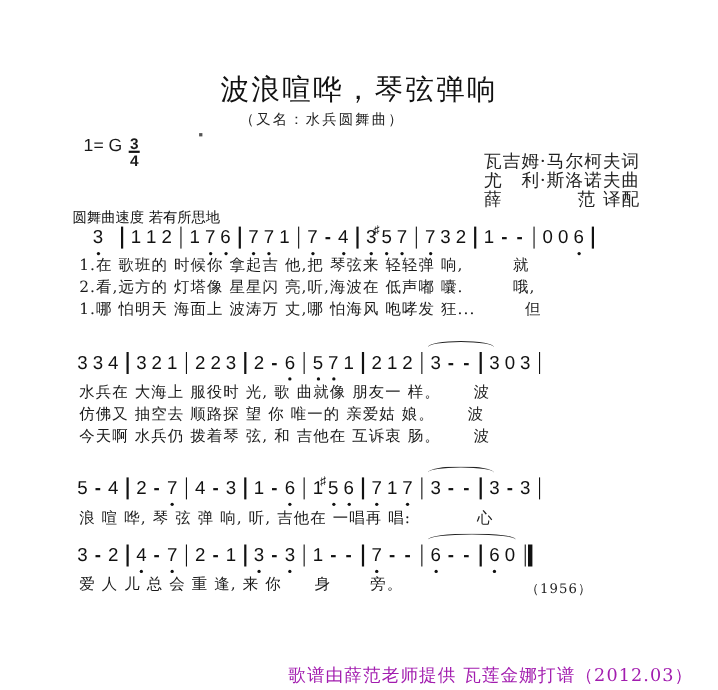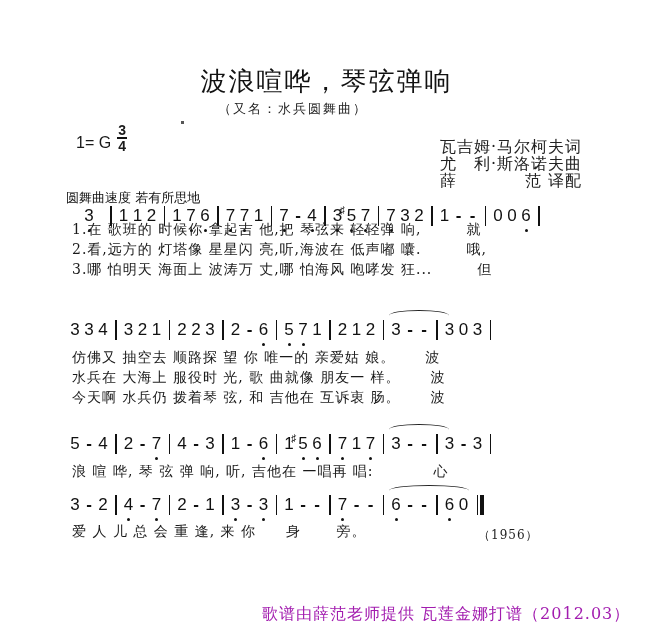--- a/index.html
+++ b/index.html
@@ -16,21 +16,21 @@
       left: 0; width: 653px; top: 64px; text-align: center;
       font-size: 26px; letter-spacing: 2px; font-family: "DejaVu Sans", sans-serif;
       color: #111;
     }
     .subtitle {
       left: 0; width: 586px; top: 100px; text-align: center;
       font-size: 13px; letter-spacing: 2px; color: #222;
     }
     .key {
       left: 76px; top: 124px; font-family: "Liberation Sans", sans-serif; font-size: 16px;
-      display: flex; align-items: flex-end; gap: 6px;
+      display: flex; align-items: flex-start; gap: 6px;
     }
     .frac { display: inline-flex; flex-direction: column; align-items: center; line-height: 12px; font-size: 14px; font-weight: bold; }
     .frac .bar { width: 10px; height: 1.5px; background: #111; margin: 1px 0; }
     .credits { left: 440px; top: 138px; font-size: 16px; line-height: 17px; color: #222; }
     .credits div { letter-spacing: 1px; }
     .tempo { left: 66px; top: 189px; font-size: 13px; font-family: "DejaVu Sans", sans-serif; color: #111; }
 
     .notes {
       font-family: "Liberation Sans", sans-serif; font-size: 17px; color: #111;
       display: flex; align-items: flex-end;
@@ -109,24 +109,24 @@
   <span class="barline"></span>
   <span class="n">1</span>
     <span class="n dash">-</span>
     <span class="n dash">-</span>
   <span class="barline"></span>
   <span class="n">0</span>
     <span class="n">0</span>
     <span class="n">6<span class="dot"></span></span>
   <span class="barline"></span>
 </div>
-<div class="abs lyric" style="left:72px; top:219px;">
+<div class="abs lyric" style="left:72px; top:231px;">
   <div>1.在 歌班的 时候你 拿起吉 他,把 琴弦来 轻轻弹 响,　　　就</div>
   <div>2.看,远方的 灯塔像 星星闪 亮,听,海波在 低声嘟 囔.　　　哦,</div>
-  <div>3.哪 怕明天 海面上 波涛万 丈,哪 怕海风 咆哮发 狂...　　　但</div>
+  <div>1.哪 怕明天 海面上 波涛万 丈,哪 怕海风 咆哮发 狂...　　　但</div>
 </div>
 
 <div class="abs notes" style="left:68px; top:320px;">
   <span class="n">3</span>
     <span class="n">3</span>
     <span class="n">4</span>
   <span class="barline"></span>
   <span class="n">3</span>
     <span class="n">2</span>
     <span class="n">1</span>
@@ -153,22 +153,22 @@
       <span class="n dash">-</span>
       <span class="n dash">-</span>
   </span>
   <span class="barline"></span>
   <span class="n">3</span>
     <span class="n">0</span>
     <span class="n">3</span>
   <span class="barline"></span>
 </div>
 <div class="abs lyric" style="left:72px; top:347px;">
+  <div>水兵在 大海上 服役时 光, 歌 曲就像 朋友一 样。　　波</div>
   <div>仿佛又 抽空去 顺路探 望 你 唯一的 亲爱姑 娘。　　波</div>
-  <div>水兵在 大海上 服役时 光, 歌 曲就像 朋友一 样。　　波</div>
   <div>今天啊 水兵仍 拨着琴 弦, 和 吉他在 互诉衷 肠。　　波</div>
 </div>
 
 <div class="abs notes" style="left:68px; top:434px;">
   <span class="n">5</span>
     <span class="n dash">-</span>
     <span class="n">4</span>
   <span class="barline"></span>
   <span class="n">2</span>
     <span class="n dash">-</span>

